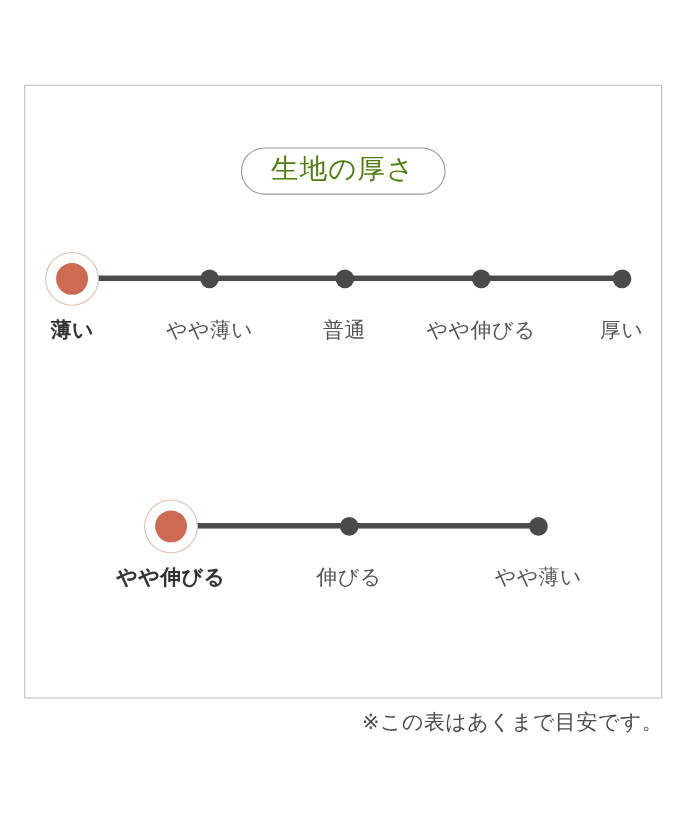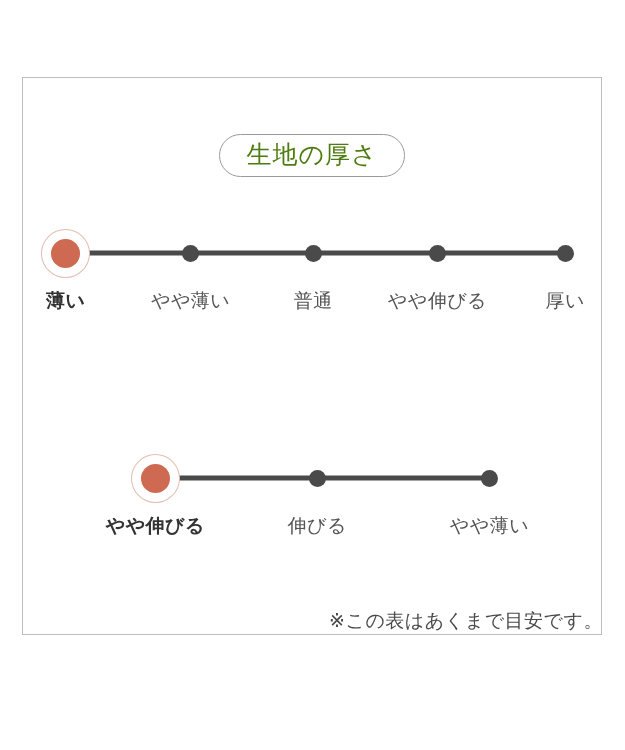--- a/index.html
+++ b/index.html
@@ -106,21 +106,21 @@
   }
   .scale-label.active {
     color: #333333;
     font-weight: bold;
   }
 
   
   #footnote {
     position: absolute;
     right: 22px;
-    top: 608px;
+    top: 644px;
     font-size: 19px;
     color: #4a4a4a;
     letter-spacing: 0.5px;
     white-space: nowrap;
   }
 </style>
 </head>
 <body>
 
 <div id="spec-frame">

